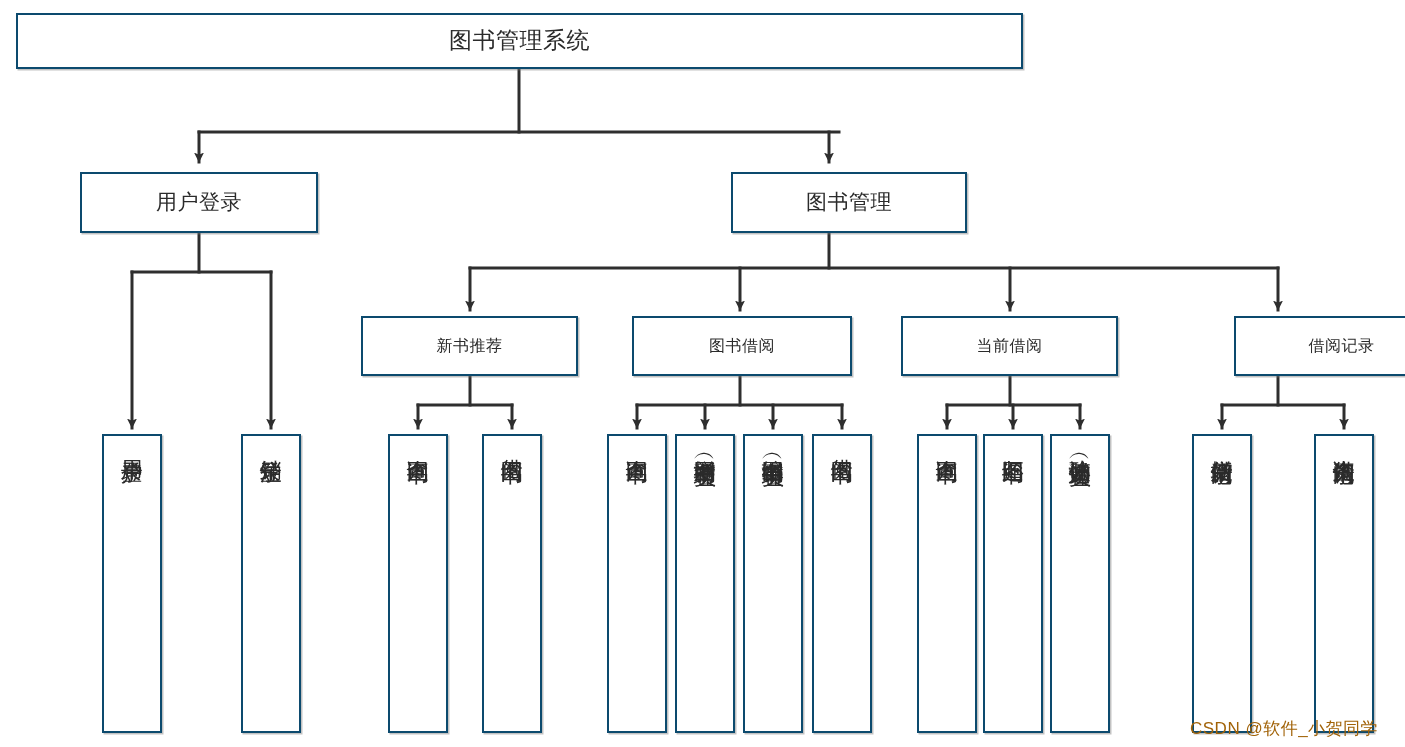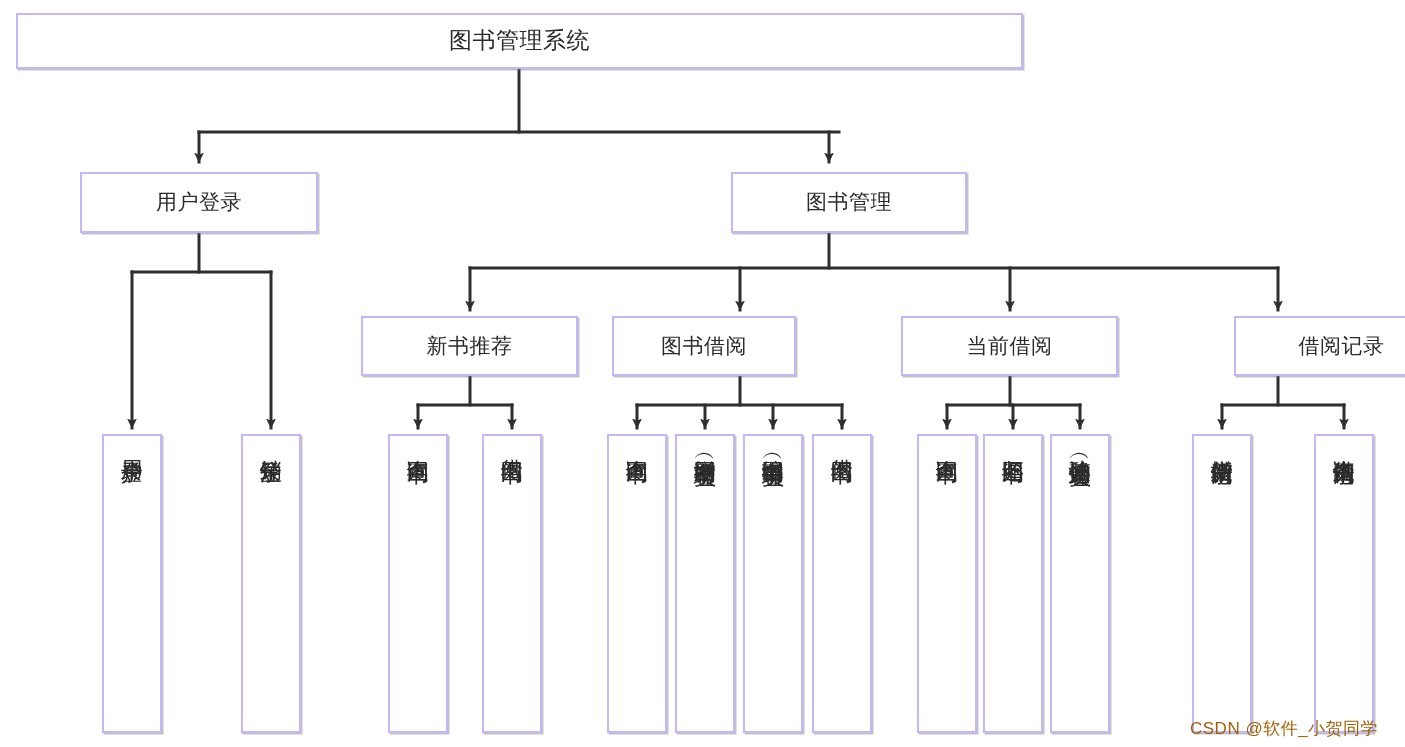--- a/index.html
+++ b/index.html
@@ -21,21 +21,21 @@
     position: absolute;
     left: 0;
     top: 0;
     width: 1405px;
     height: 747px;
     pointer-events: none;
   }
   .node {
     position: absolute;
     box-sizing: border-box;
-    border: 2px solid #c4b5fd;
+    border: 2px solid #0c4a6e;
     background: #ffffff;
     display: flex;
     align-items: center;
     justify-content: center;
     color: #2b2b2b;
     box-shadow: 1.5px 1.5px 0 rgba(120,120,120,0.45);
   }
   .node .lbl {
     display: block;
     text-align: center;
@@ -53,21 +53,21 @@
     padding-top: 6px;
   }
   .node.v .lbl {
     writing-mode: vertical-rl;
     text-orientation: upright;
     line-height: 1.06;
     letter-spacing: 1px;
   }
   #root-node .lbl   { font-size: 23px; }
   .lvl2 .lbl        { font-size: 21px; }
-  .lvl3 .lbl        { font-size: 21px; text-align: right; }
+  .lvl3 .lbl        { font-size: 16px; text-align: right; }
   .node.v .lbl      { font-size: 22px; }
   .watermark {
     position: absolute;
     color: #a16207;
     font-size: 17px;
     white-space: nowrap;
     letter-spacing: 0.5px;
     user-select: none;
   }
 </style>
@@ -135,21 +135,21 @@
   </div>
 
   <div class="node h lvl2" style="left:711px; top:172px; width:236px; height:61px;margin-left:20px;">
     <span class="lbl">图书管理</span>
   </div>
 
   <div class="node h lvl3" style="left:361px; top:316px; width:217px; height:60px;">
     <span class="lbl">新书推荐</span>
   </div>
 
-  <div class="node h lvl3" style="left:612px; top:316px; width:184px; height:60px;">
+  <div class="node h lvl3" style="left:632px; top:316px; width:220px; height:60px;">
     <span class="lbl">图书借阅</span>
   </div>
 
   <div class="node h lvl3" style="left:901px; top:316px; width:217px; height:60px;">
     <span class="lbl">当前借阅</span>
   </div>
 
   <div class="node h lvl3" style="left:1234px; top:316px; width:215px; height:60px;">
     <span class="lbl">借阅记录</span>
   </div>

